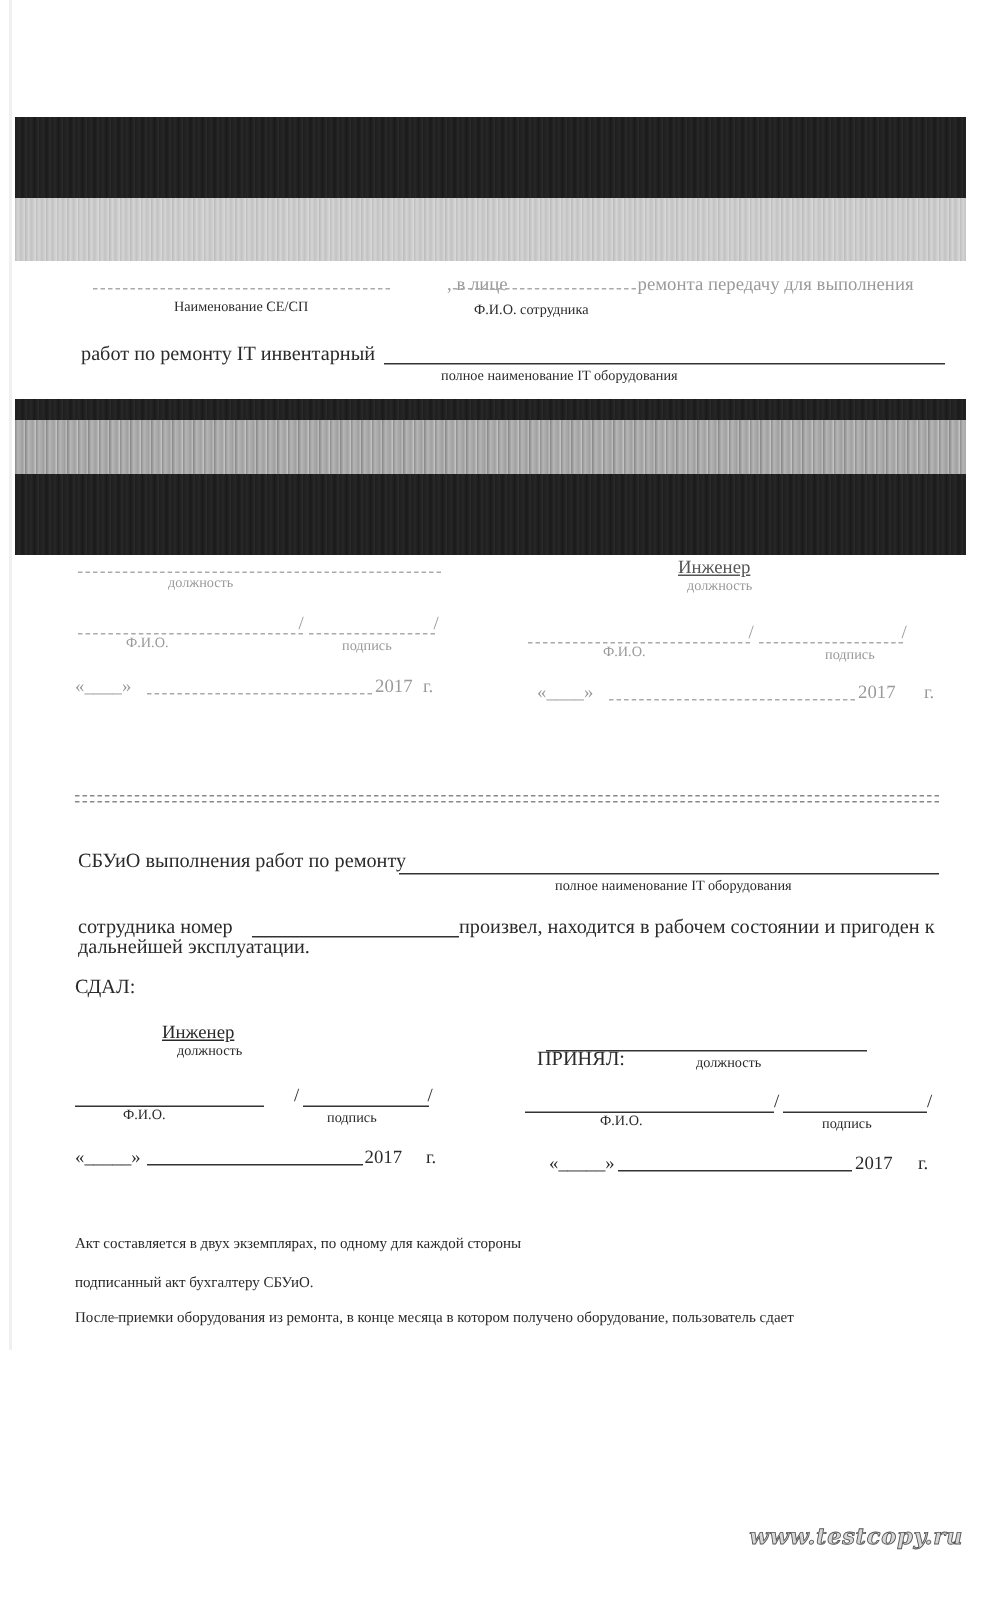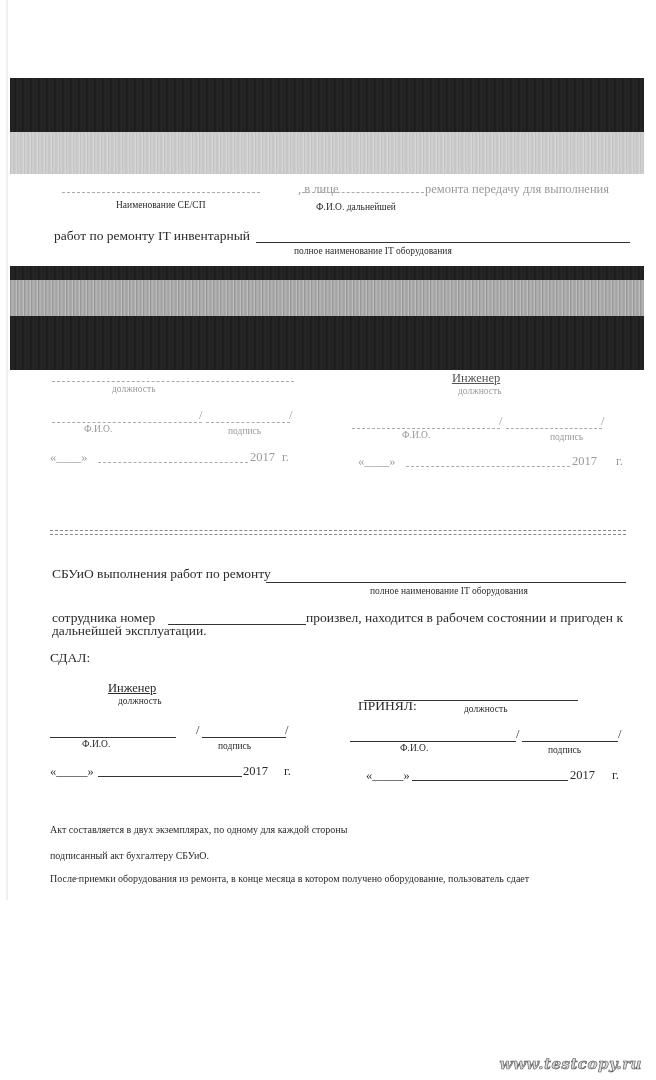--- a/index.html
+++ b/index.html
@@ -24,39 +24,39 @@
   }
   .band-mid {
     background: repeating-linear-gradient(90deg, #8c8c8c 0px, #b5b5b5 2px, #a0a0a0 5px, #c8c8c8 7px);
   }
   .separator {
     position: absolute; left: 50px; width: 576px; top: 530px; height: 3px;
     border-top: 1px dashed #888; border-bottom: 1px dashed #888;
   }
   .underlined { text-decoration: underline; }
   .watermark {
-    position: absolute; right: 14px; top: 1055px; font-family: "DejaVu Serif", serif;
+    position: absolute; right: 14px; top: 1015px; font-family: "DejaVu Serif", serif;
     font-style: italic; font-weight: bold; font-size: 15px; color: #d8d8d8;
     -webkit-text-stroke: 0.6px #555; letter-spacing: 0.5px;
   }
 </style>
 </head>
 <body>
 
 <div class="page-edge"></div>
 
 <div class="band band-dark" style="top:78px;height:54px;"></div>
 <div class="band band-grey" style="top:132px;height:42px;"></div>
 
 <div class="line faint-line" style="left:62px;top:192px;width:198px;"></div>
 <span class="abs md faint" style="left:262px;top:182px;margin-left:36px;">, в лице</span>
 <div class="line faint-line" style="left:302px;top:192px;width:122px;"></div>
 <span class="abs md faint" style="left:425px;top:182px;">ремонта передачу для выполнения</span>
 <span class="abs sm" style="left:116px;top:200px;">Наименование СЕ/СП</span>
-<span class="abs sm" style="left:316px;top:202px;">Ф.И.О. дальнейшей</span>
+<span class="abs sm" style="left:316px;top:202px;">Ф.И.О. сотрудника</span>
 
 <span class="abs lg" style="left:54px;top:228px;">работ по ремонту IT инвентарный</span>
 <div class="line" style="left:256px;top:242px;width:374px;"></div>
 <span class="abs sm" style="left:294px;top:246px;">полное наименование IT оборудования</span>
 
 <div class="band band-dark" style="top:266px;height:14px;"></div>
 <div class="band band-mid" style="top:280px;height:36px;"></div>
 <div class="band band-dark" style="top:316px;height:54px;"></div>
 
 <div class="line faint-line" style="left:52px;top:381px;width:242px;"></div>

